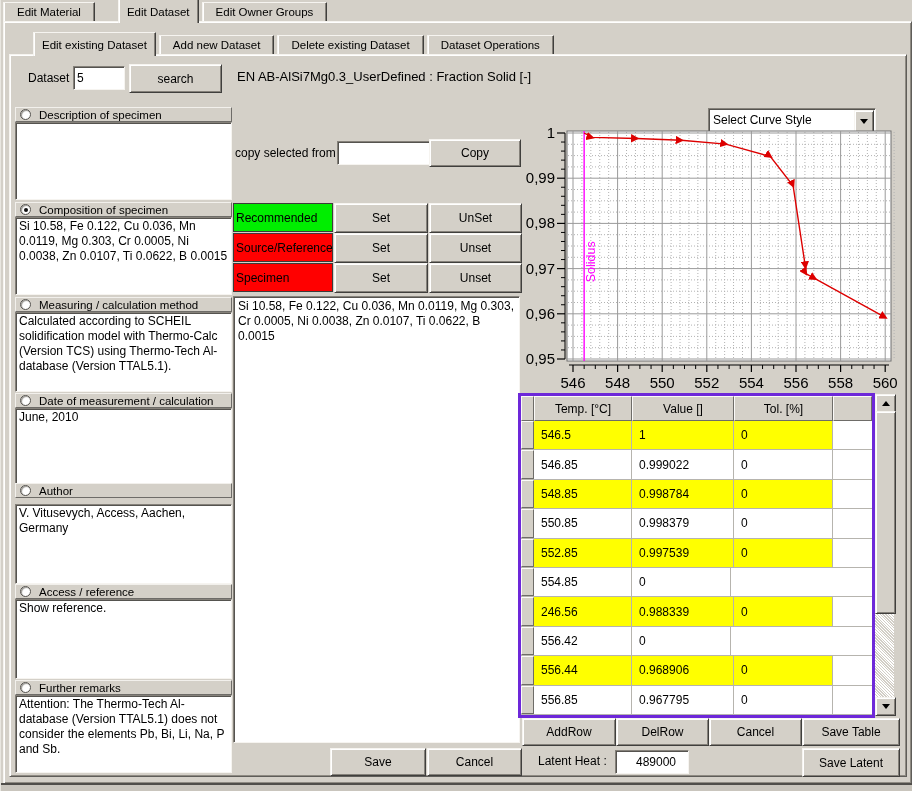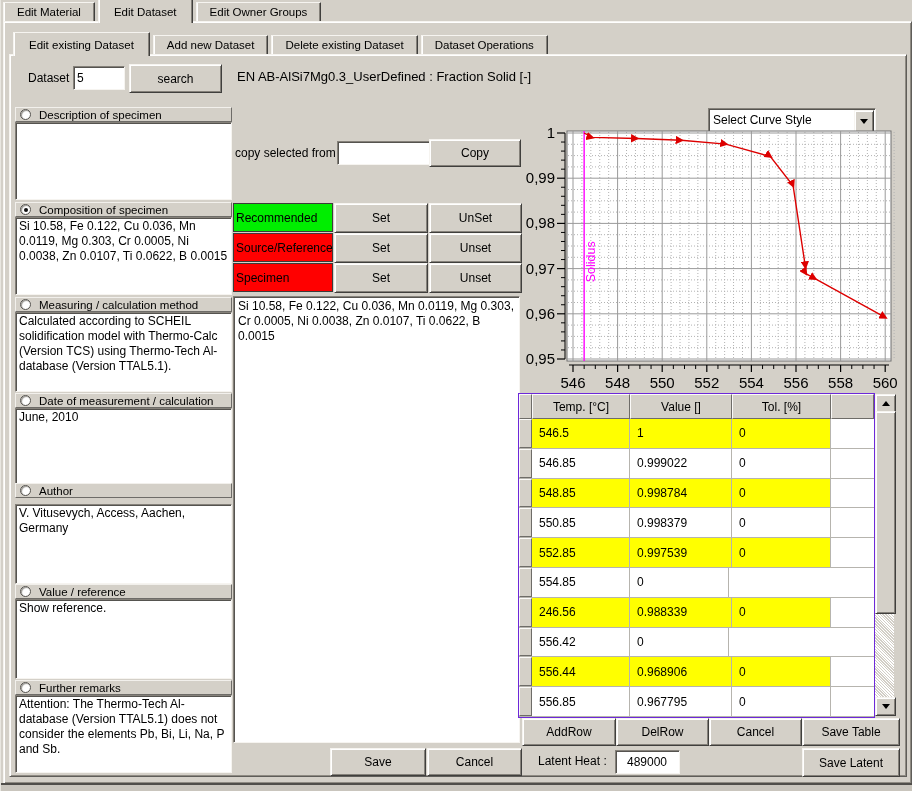--- a/index.html
+++ b/index.html
@@ -16,37 +16,37 @@
   .sunken{background:#fff;border:1px solid;border-color:#85817a #f6f4f0 #f6f4f0 #85817a;
           box-shadow:inset 1px 1px 0 #55534f;}
   input,textarea{font-family:"Liberation Sans",sans-serif;font-size:12px;color:#000;outline:none;}
   textarea{resize:none;}
   
   .tabbar{display:flex;align-items:flex-end;z-index:6;}
   .tab{background:#d4d0c8;border:1px solid;border-color:#f6f4f0 #403f3d #403f3d #f6f4f0;
        border-bottom:none;box-shadow:inset 1px 0 0 #fff, inset -1px 0 0 #85817a;
        padding:0 13px;height:18px;margin-right:3px;margin-bottom:2px;
        display:flex;align-items:center;font-size:11.5px;position:relative;}
-  .tab.active{height:23px;margin-bottom:0;z-index:7;padding:0 15px;}
+  .tab.active{height:23px;margin-bottom:0;z-index:7;padding:0 8px;margin-left:20px;}
   .panel{background:#d4d0c8;border:1px solid;border-color:#f6f4f0 #5f5d59 #5f5d59 #f6f4f0;
          box-shadow:inset 1px 1px 0 #ffffff, inset -1px -1px 0 #8f8b83;}
   
   .sec-bar{position:absolute;left:14px;width:217px;height:15px;background:#d4d0c8;
            border:1px solid;border-color:#f2f0ec #6e6c68 #6e6c68 #f2f0ec;
            display:flex;align-items:center;gap:8px;padding-left:4px;box-sizing:border-box;font-size:11.5px;}
   .radio{width:9px;height:9px;border-radius:50%;background:#fff;border:1px solid #55534f;
          box-shadow:inset 1px 1px 1px #9a9892;flex:0 0 auto;}
   .radio.checked{display:flex;align-items:center;justify-content:center;}
   .radio.checked::after{content:'';width:4px;height:4px;border-radius:50%;background:#101010;}
   .sec-text{position:absolute;left:14px;width:217px;box-sizing:border-box;padding:1px 3px;line-height:15px;}
   
   .status-label{position:absolute;left:232px;width:100px;height:29px;box-sizing:border-box;
                 border:1px solid #3c3b39;display:flex;align-items:center;padding-left:2px;font-size:12px;}
   
-  .t-wrap{left:517px;top:393px;width:357px;height:325px;border:1px solid #6d28d9;
+  .t-wrap{left:517px;top:393px;width:357px;height:325px;border:3px solid #6d28d9;
           background:#d4d0c8;display:flex;flex-direction:column;box-sizing:border-box;}
   .t-row{display:flex;flex:1 1 auto;border-bottom:1px solid #b6b4ae;background:#22c55e;}
   .t-row.head{flex:0 0 25px;background:#d4d0c8;border-bottom:none;}
   .t-cell{box-sizing:border-box;border-right:1px solid #b6b4ae;display:flex;align-items:center;
           padding-left:7px;font-size:12px;background:#fff;}
   .t-row.hl .t-cell.dcell{background:#ffff00;}
   .t-hcell{box-sizing:border-box;background:#d4d0c8;border:1px solid;border-color:#fbfaf8 #6e6c68 #6e6c68 #fbfaf8;
            display:flex;align-items:center;justify-content:center;font-size:12px;}
   .t-rowhdr{flex:0 0 13px;background:#d4d0c8;border:1px solid;border-color:#fbfaf8 #6e6c68 #6e6c68 #fbfaf8;box-sizing:border-box;}
   .t-fill{flex:1 1 auto;background:#fff;}
@@ -111,21 +111,21 @@
         <span>Date of measurement / calculation</span>
       </div>
       <textarea class="sunken sec-text" spellcheck="false" style="top: 408px; height: 80px;">June, 2010</textarea>
       <div class="sec-bar" style="top: 483px;">
         <span class="radio"></span>
         <span>Author</span>
       </div>
       <textarea class="sunken sec-text" spellcheck="false" style="top: 504px; height: 80px;">V. Vitusevych, Access, Aachen, Germany</textarea>
       <div class="sec-bar" style="top: 584px;">
         <span class="radio"></span>
-        <span>Value / reference</span>
+        <span>Access / reference</span>
       </div>
       <textarea class="sunken sec-text" spellcheck="false" style="top: 599px; height: 80px;">Show reference.</textarea>
       <div class="sec-bar" style="top: 680px;">
         <span class="radio"></span>
         <span>Further remarks</span>
       </div>
       <textarea class="sunken sec-text" spellcheck="false" style="top: 695px; height: 78px;">Attention: The Thermo-Tech Al-database (Version TTAL5.1) does not consider the elements Pb, Bi, Li, Na, P and Sb.</textarea>
     </div>
 
   <div class="abs lbl" style="left:234px;top:146px;">copy selected from</div>
@@ -385,17 +385,17 @@
         <span class="tri-down"></span>
       </div>
   </div>
 
   <div class="abs btn" style="left:521px;top:718px;width:92px;height:26px;">AddRow</div>
   <div class="abs btn" style="left:615px;top:718px;width:91px;height:26px;">DelRow</div>
   <div class="abs btn" style="left:708px;top:718px;width:91px;height:26px;">Cancel</div>
   <div class="abs btn" style="left:801px;top:718px;width:96px;height:26px;">Save Table</div>
 
   <div class="abs lbl" style="left:537px;top:754px;">Latent Heat :</div>
-  <input class="abs sunken" style="left: 614px; top: 750px; width: 50px; height: 20px; padding-left: 11px;" value="489000">
+  <input class="abs sunken" style="left: 614px; top: 750px; width: 50px; height: 20px; padding-left: 20px;" value="489000">
   <div class="abs btn" style="left:801px;top:748px;width:96px;height:27px;">Save Latent</div>
 
   <div class="abs bottom-strip"></div>
 </div>
 
 </body></html>

